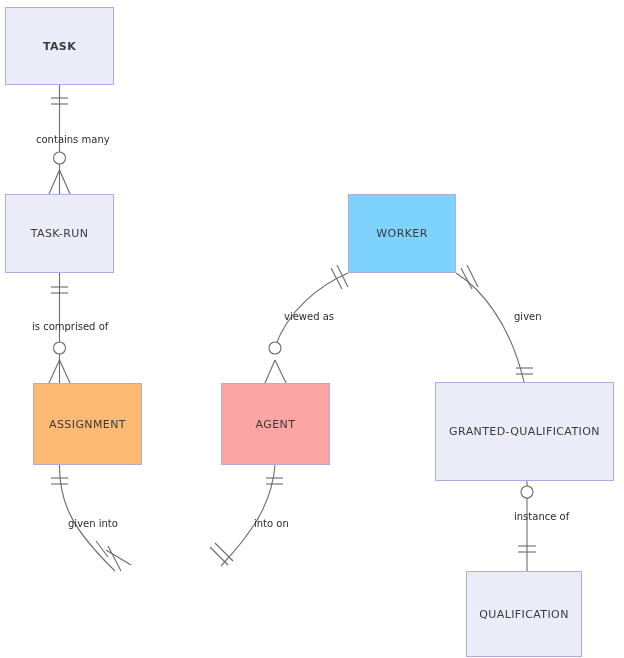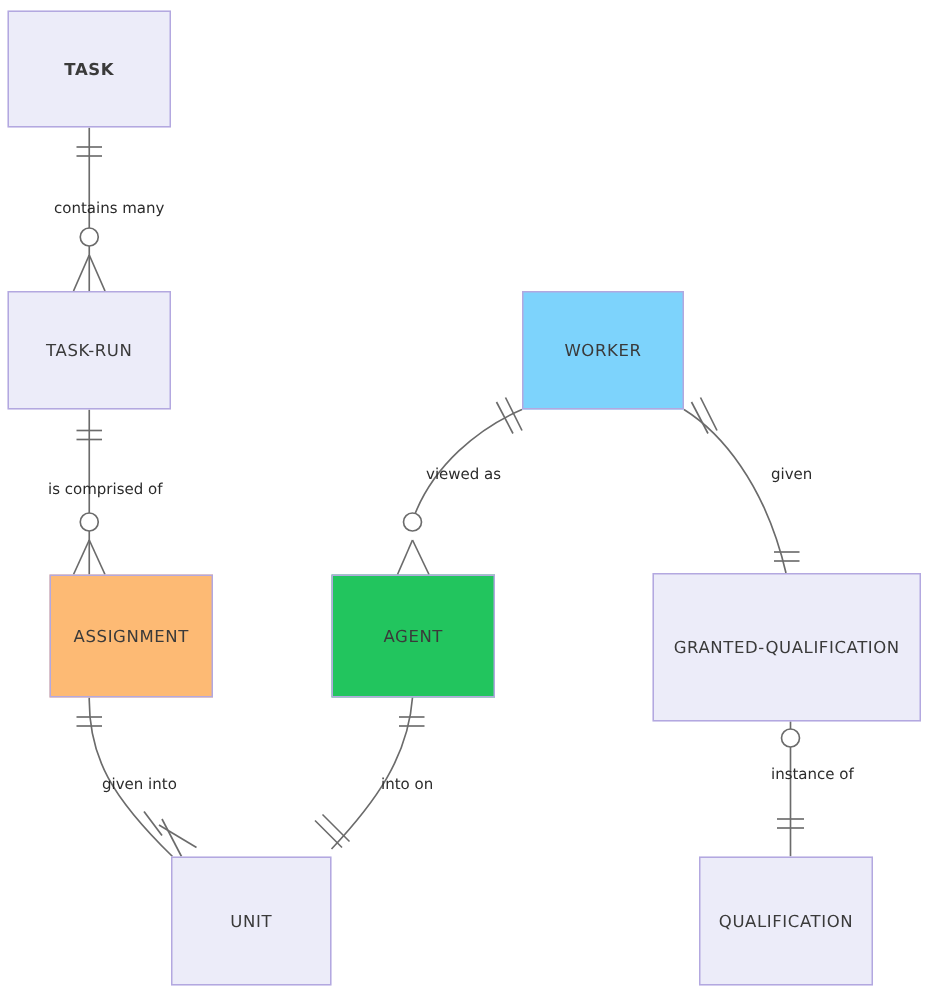--- a/index.html
+++ b/index.html
@@ -129,28 +129,25 @@
   </div>
   <div class="entity" style="left: 5px; top: 194px; width: 109px; height: 79px; background: rgb(236, 236, 249); border-color: rgb(179, 168, 224); align-items: center;">
     <span class="entity-label">TASK-RUN</span>
   </div>
   <div class="entity" style="left: 5px; top: 383px; width: 109px; height: 82px; background: #fdba74; border-color: rgb(179, 168, 224); margin-left: 28px;">
     <span class="entity-label">ASSIGNMENT</span>
   </div>
   <div class="entity" style="left: 348px; top: 194px; width: 108px; height: 79px; background: #7dd3fc; border-color: rgb(179, 168, 224);">
     <span class="entity-label">WORKER</span>
   </div>
-  <div class="entity" style="left: 221px; top: 383px; width: 109px; height: 82px; background: #22c55e; border-color: rgb(179, 168, 224);">
+  <div class="entity" style="left: 221px; top: 383px; width: 109px; height: 82px; background: #fca5a5; border-color: rgb(179, 168, 224);">
     <span class="entity-label">AGENT</span>
   </div>
   <div class="entity" style="left: 435px; top: 382px; width: 179px; height: 99px; background: rgb(236, 236, 249); border-color: rgb(179, 168, 224);">
     <span class="entity-label">GRANTED-QUALIFICATION</span>
-  </div>
-  <div class="entity" style="left: 114px; top: 571px; width: 107px; height: 86px; background: rgb(236, 236, 249); border-color: rgb(179, 168, 224);">
-    <span class="entity-label">UNIT</span>
   </div>
   <div class="entity" style="left: 466px; top: 571px; width: 116px; height: 86px; background: rgb(236, 236, 249); border-color: rgb(179, 168, 224);">
     <span class="entity-label">QUALIFICATION</span>
   </div>
 
   <div class="rel-label" style="left: 16px; top: 134px; color: rgb(43, 43, 43);">contains many</div>
   <div class="rel-label" style="left: 12px; top: 321px; color: rgb(43, 43, 43);">is comprised of</div>
   <div class="rel-label" style="left: 48px; top: 518px; color: rgb(43, 43, 43);">given into</div>
   <div class="rel-label" style="left: 264px; top: 311px; color: rgb(43, 43, 43);">viewed as</div>
   <div class="rel-label" style="left: 234px; top: 518px; color: rgb(43, 43, 43);">into on</div>

